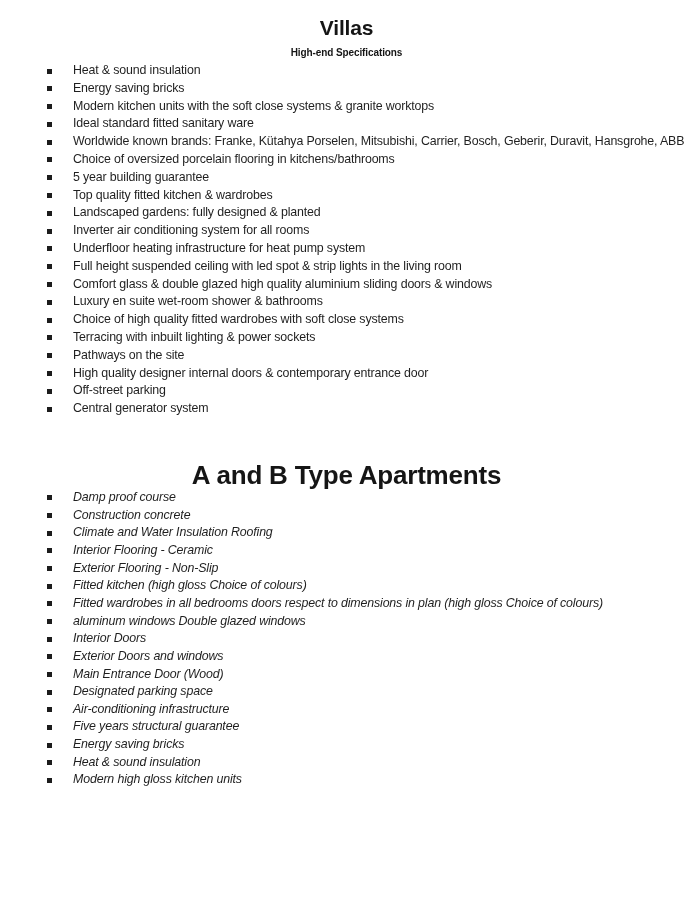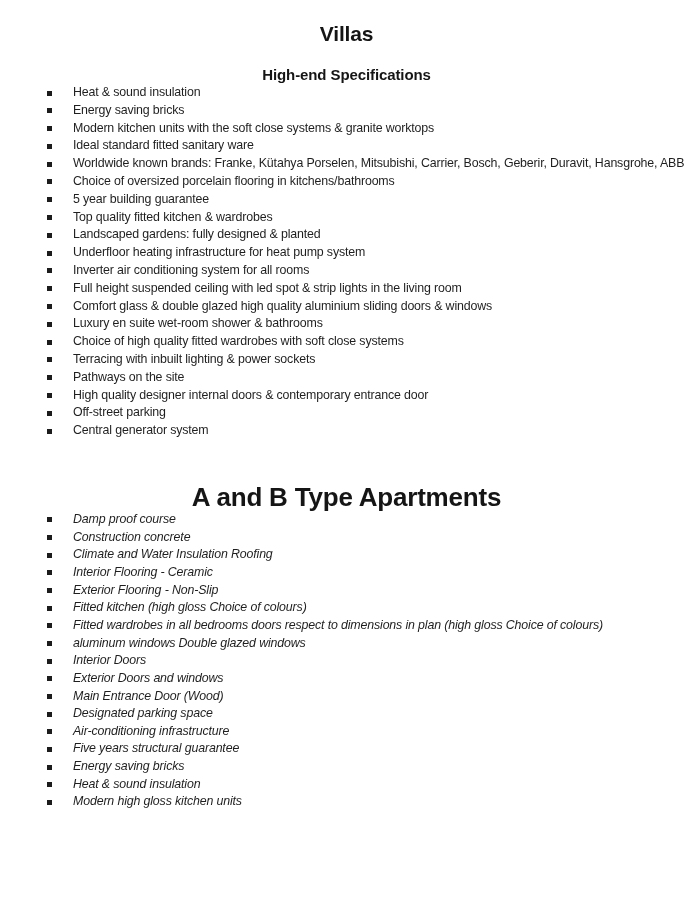--- a/index.html
+++ b/index.html
@@ -17,28 +17,28 @@
     color: #1f1f1f;
     overflow: hidden;
   }
   h1, h2 {
     margin: 0;
     text-align: center;
     font-weight: bold;
     color: #151515;
   }
   .title-main {
-    padding-top: 21px;
+    padding-top: 15px;
     font-size: 21px;
     line-height: 25px;
     letter-spacing: -0.2px;
   }
   .title-sub {
-    margin-top: 20px;
-    font-size: 15px;
+    margin-top: 4px;
+    font-size: 10px;
     line-height: 18px;
     letter-spacing: -0.1px;
   }
   .title-big {
     margin-top: 44px;
     font-size: 26px;
     line-height: 27px;
     letter-spacing: -0.2px;
   }
   ul.spec-list {
@@ -108,25 +108,25 @@
         <li>
           <span class="bullet"></span>
           <span class="item-text">Top quality fitted kitchen &amp; wardrobes</span>
         </li>
         <li>
           <span class="bullet"></span>
           <span class="item-text">Landscaped gardens: fully designed &amp; planted</span>
         </li>
         <li>
           <span class="bullet"></span>
+          <span class="item-text">Inverter air conditioning system for all rooms</span>
+        </li>
+        <li>
+          <span class="bullet"></span>
           <span class="item-text">Underfloor heating infrastructure for heat pump system</span>
-        </li>
-        <li>
-          <span class="bullet"></span>
-          <span class="item-text">Inverter air conditioning system for all rooms</span>
         </li>
         <li>
           <span class="bullet"></span>
           <span class="item-text">Full height suspended ceiling with led spot &amp; strip lights in the living room</span>
         </li>
         <li>
           <span class="bullet"></span>
           <span class="item-text">Comfort glass &amp; double glazed high quality aluminium sliding doors &amp; windows</span>
         </li>
         <li>

